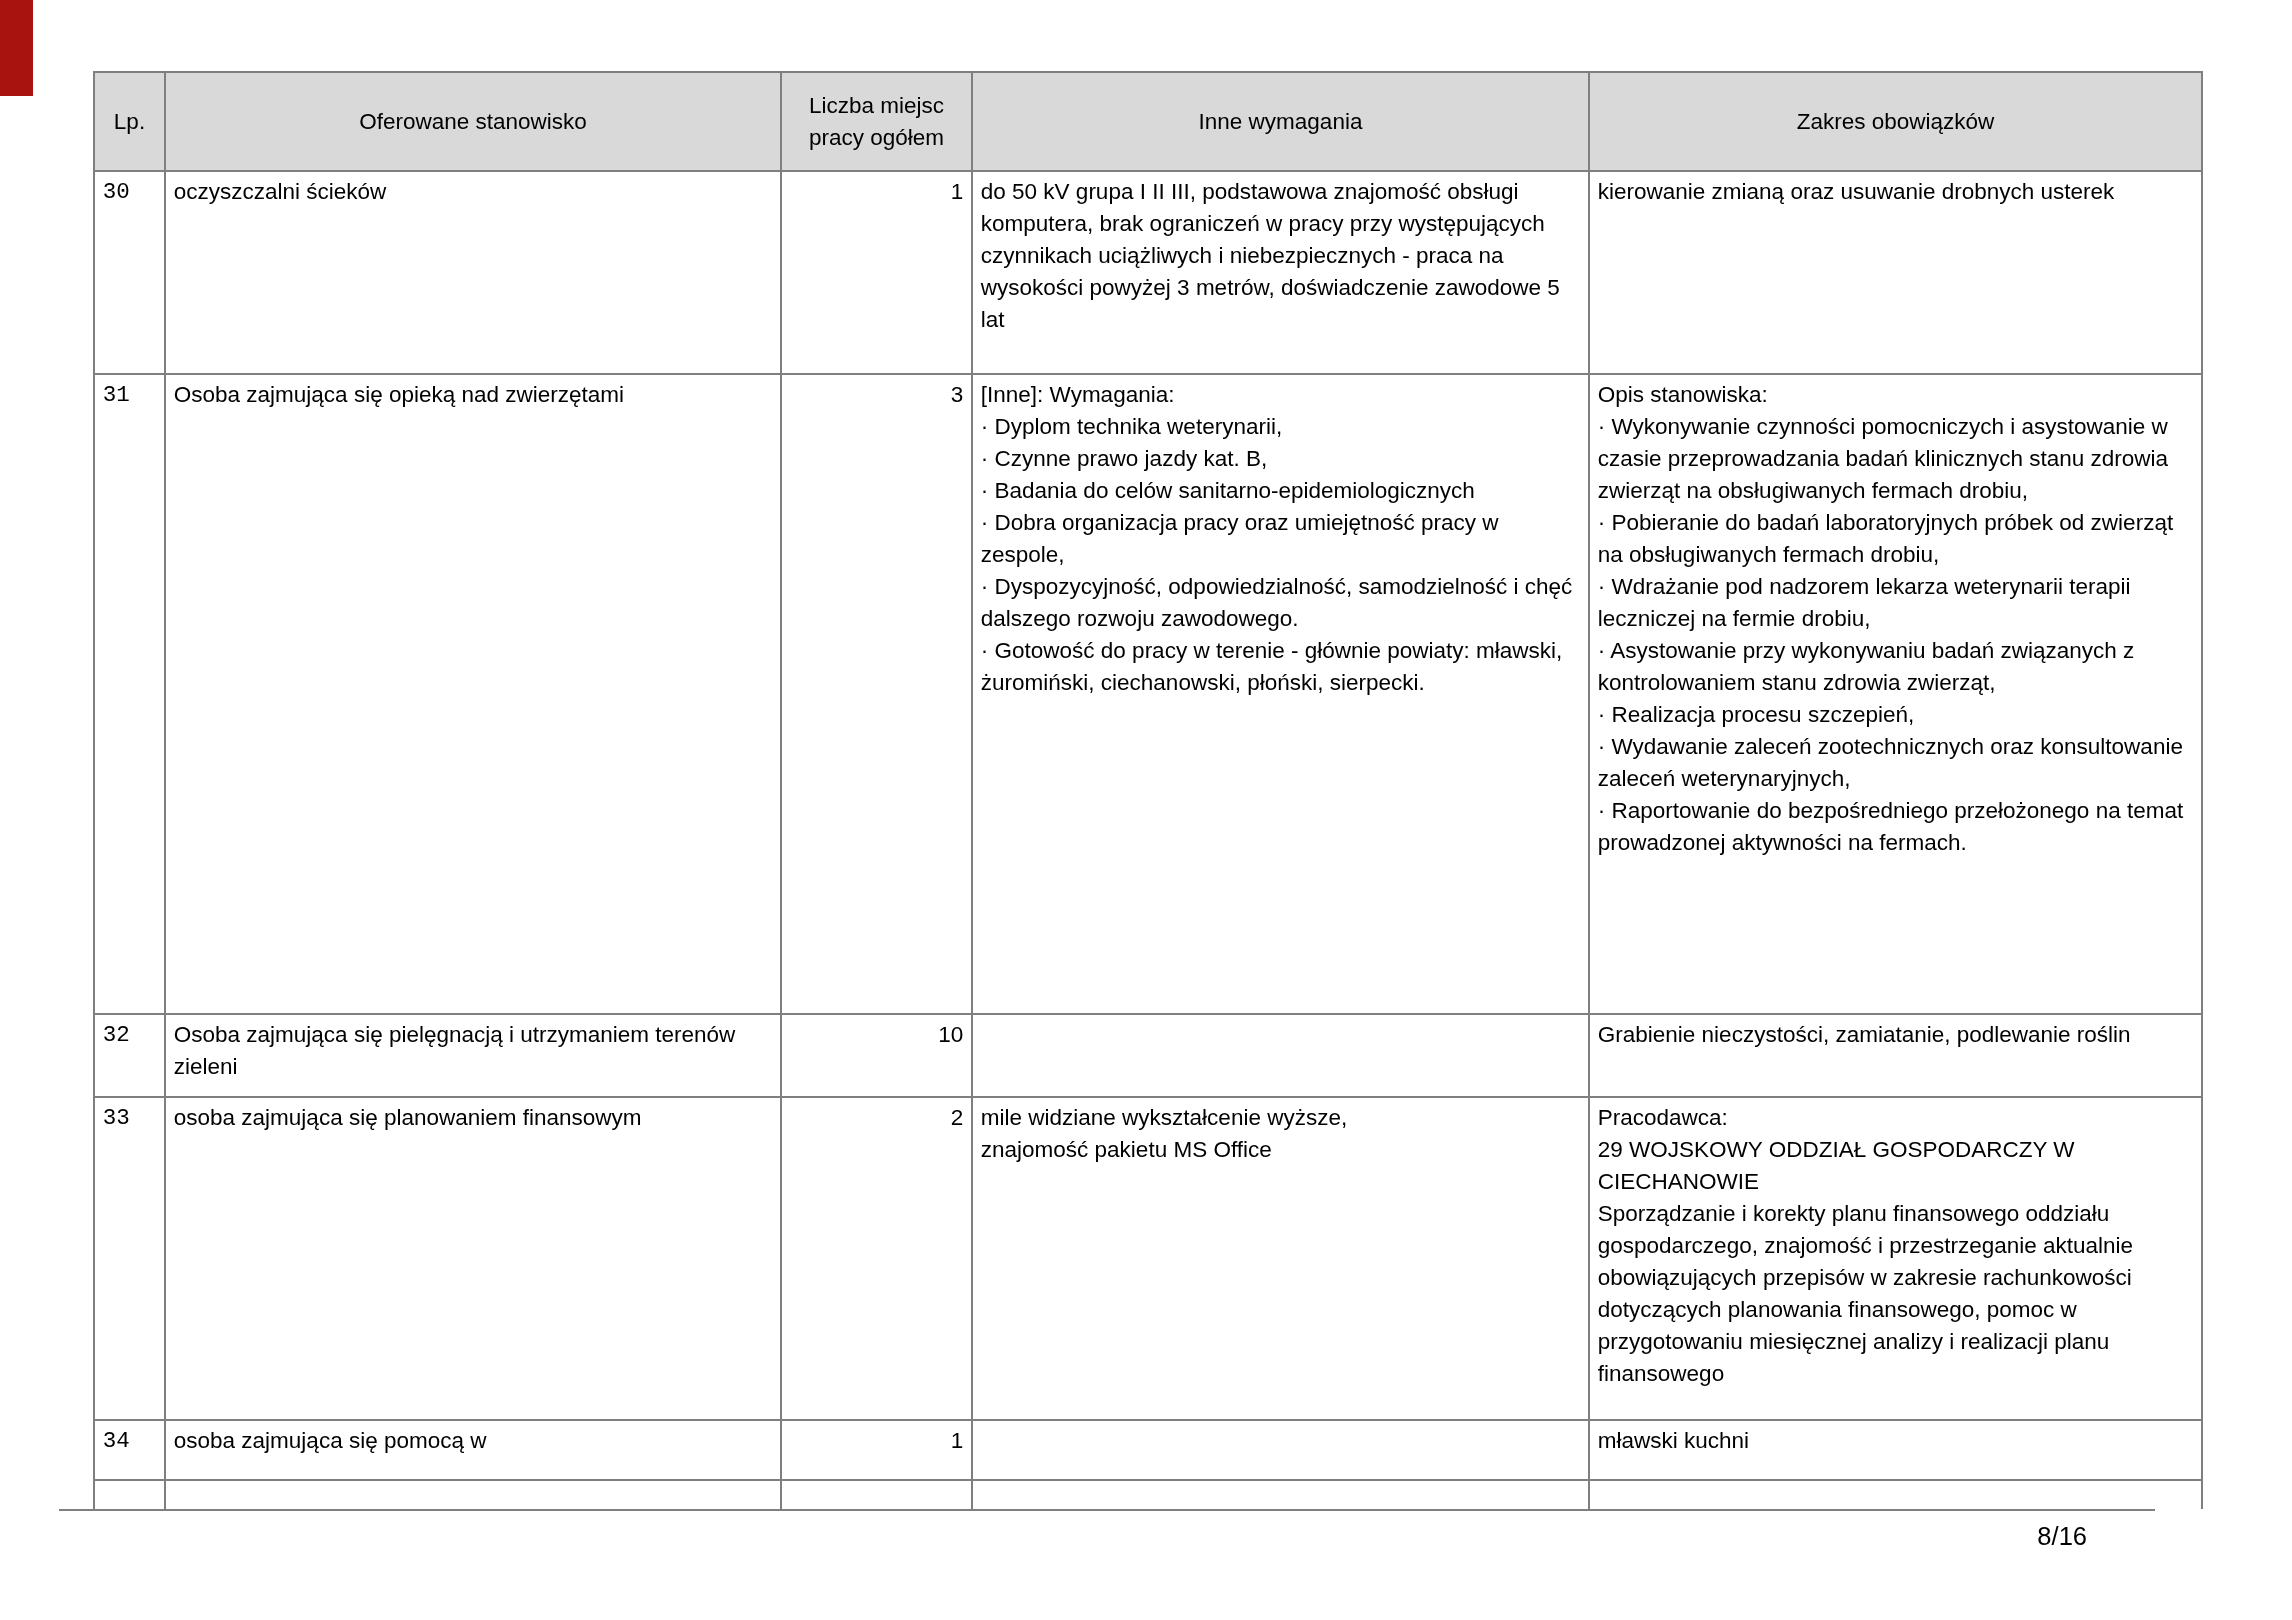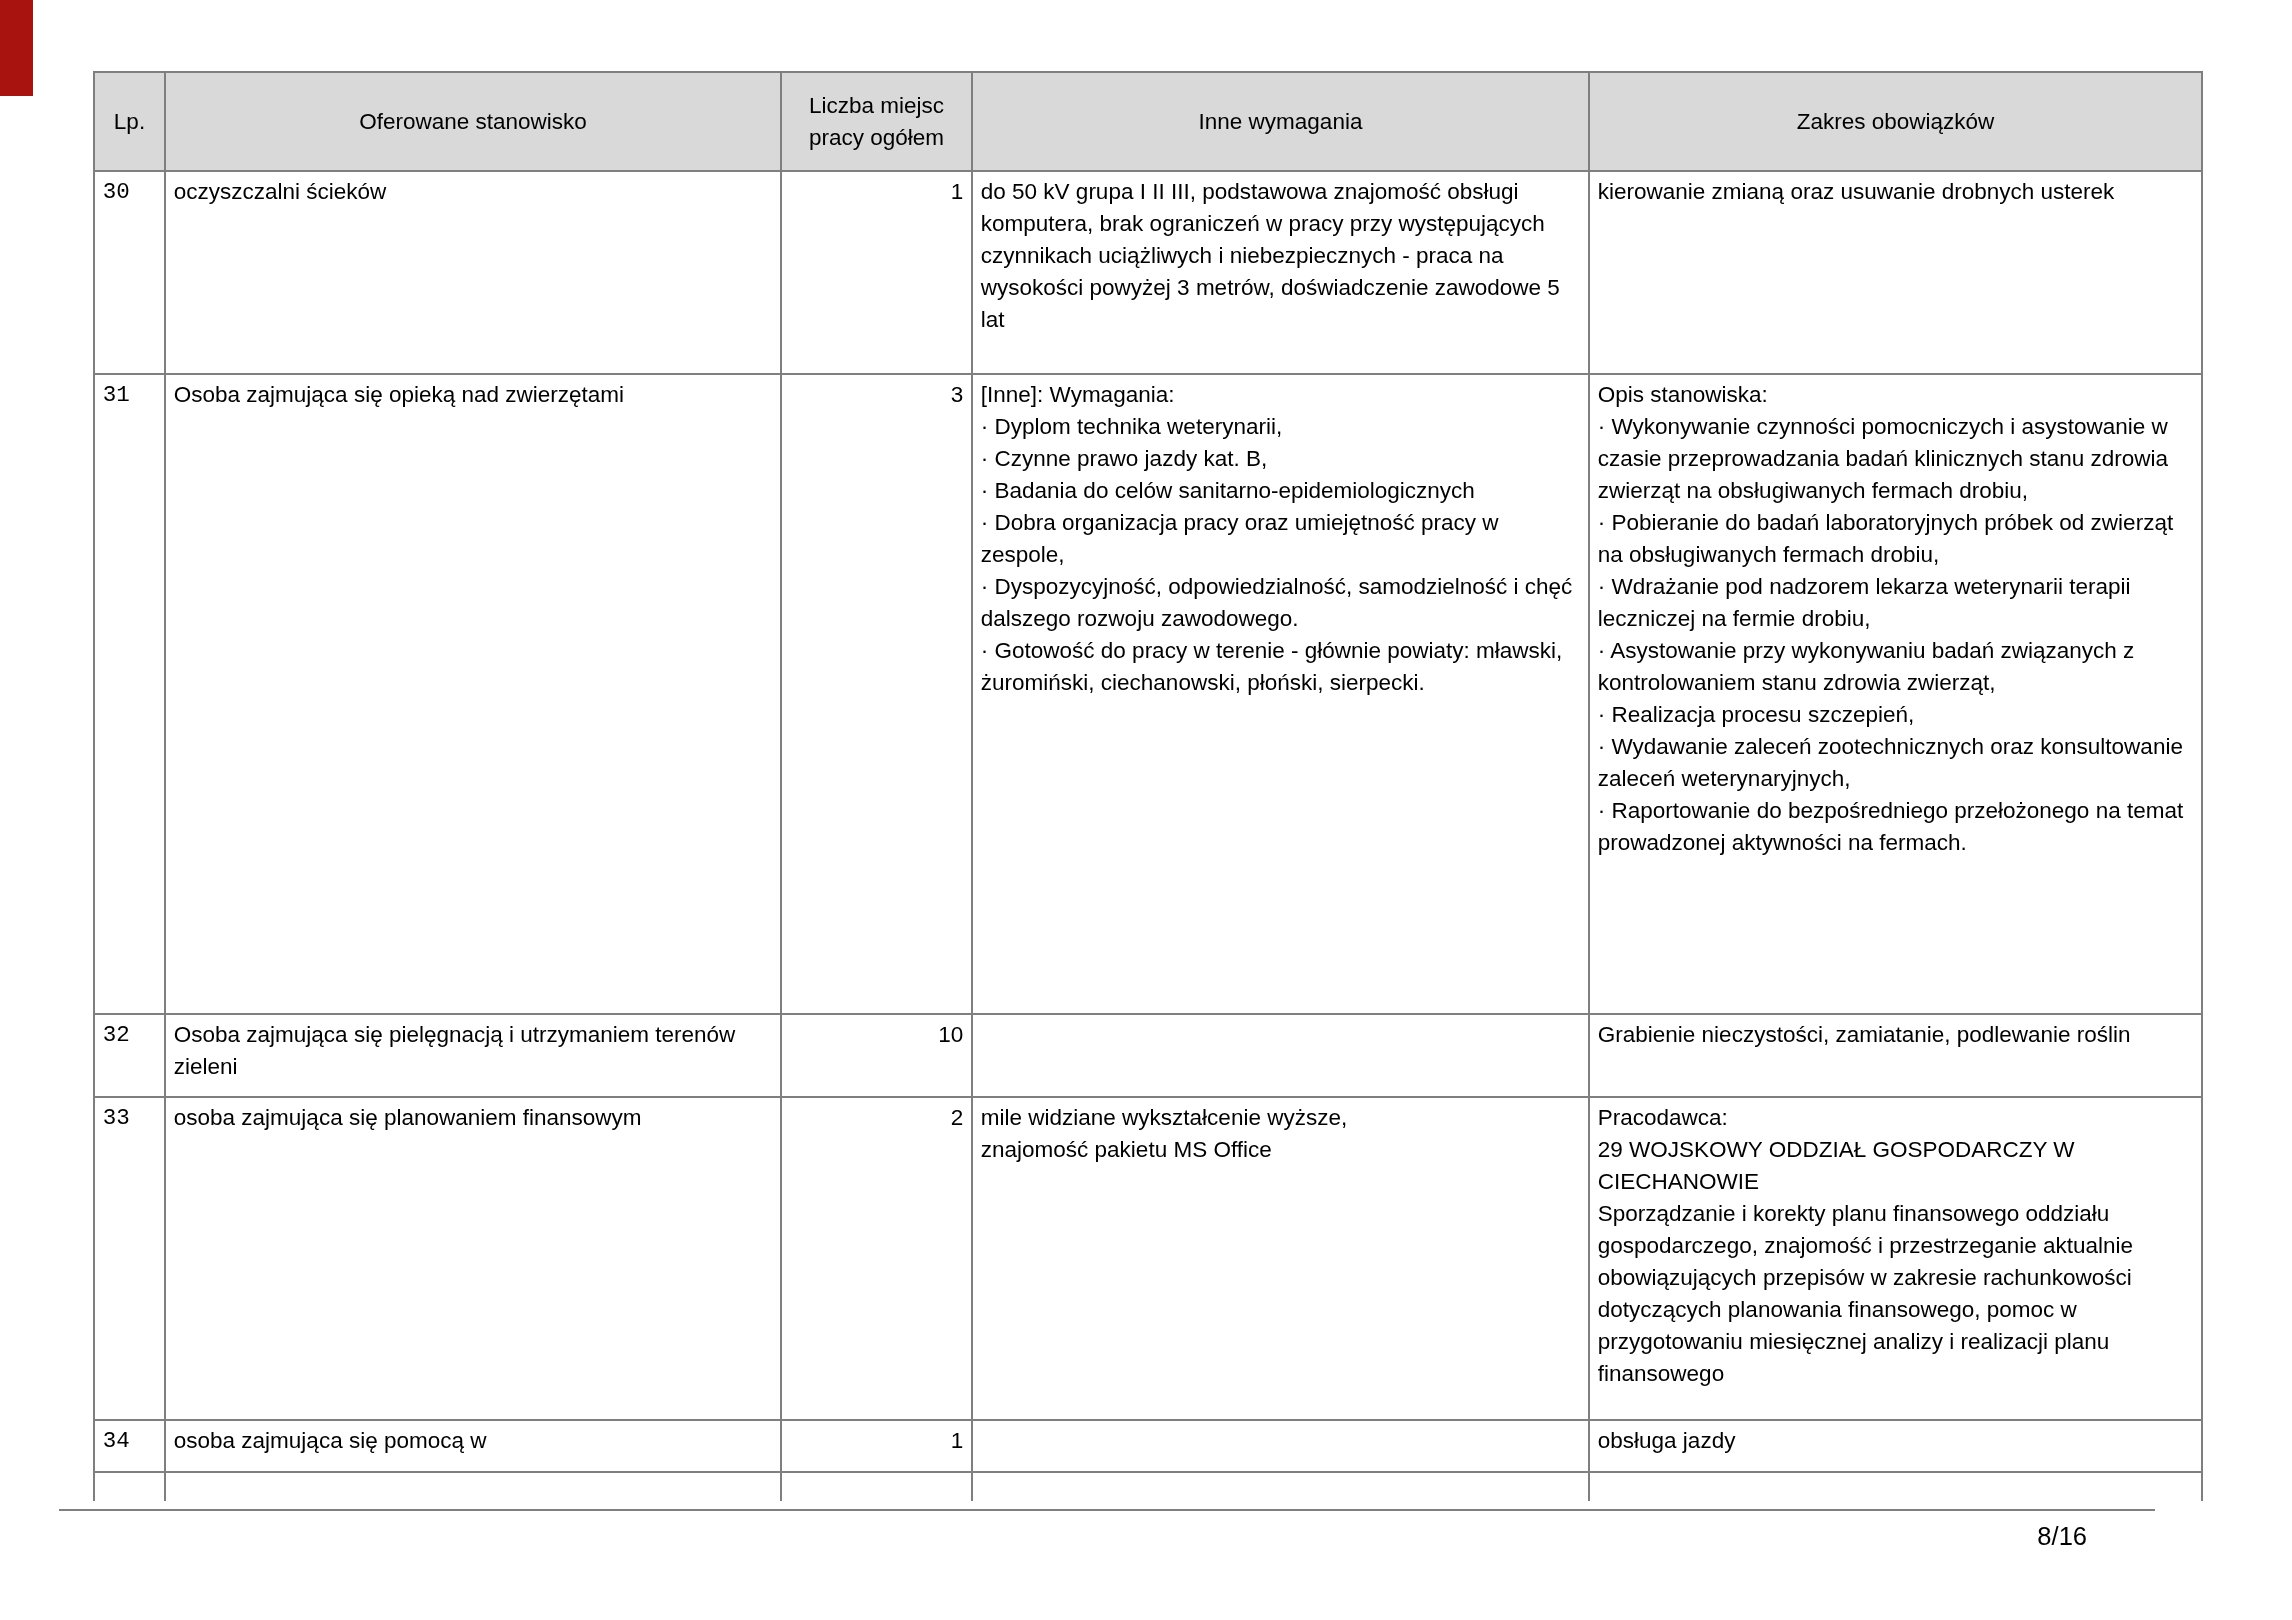--- a/index.html
+++ b/index.html
@@ -139,26 +139,26 @@
       <td class="lp">33</td>
       <td>osoba zajmująca się planowaniem finansowym</td>
       <td class="num">2</td>
       <td>mile widziane wykształcenie wyższe,
 znajomość pakietu MS Office</td>
       <td>Pracodawca:
 29 WOJSKOWY ODDZIAŁ GOSPODARCZY W CIECHANOWIE
 Sporządzanie i korekty planu finansowego oddziału gospodarczego, znajomość i przestrzeganie aktualnie obowiązujących przepisów w zakresie rachunkowości dotyczących planowania finansowego, pomoc w przygotowaniu miesięcznej analizy i realizacji planu finansowego</td>
     </tr>
 
-    <tr style="height:52px">
+    <tr style="height:60px">
       <td class="lp">34</td>
       <td>osoba zajmująca się pomocą w</td>
       <td class="num">1</td>
       <td></td>
-      <td>obsługa jazdy</td>
+      <td>mławski kuchni</td>
     </tr>
 
     <tr class="partial" style="height:29px">
       <td></td>
       <td></td>
       <td></td>
       <td></td>
       <td></td>
     </tr>
   </tbody>

